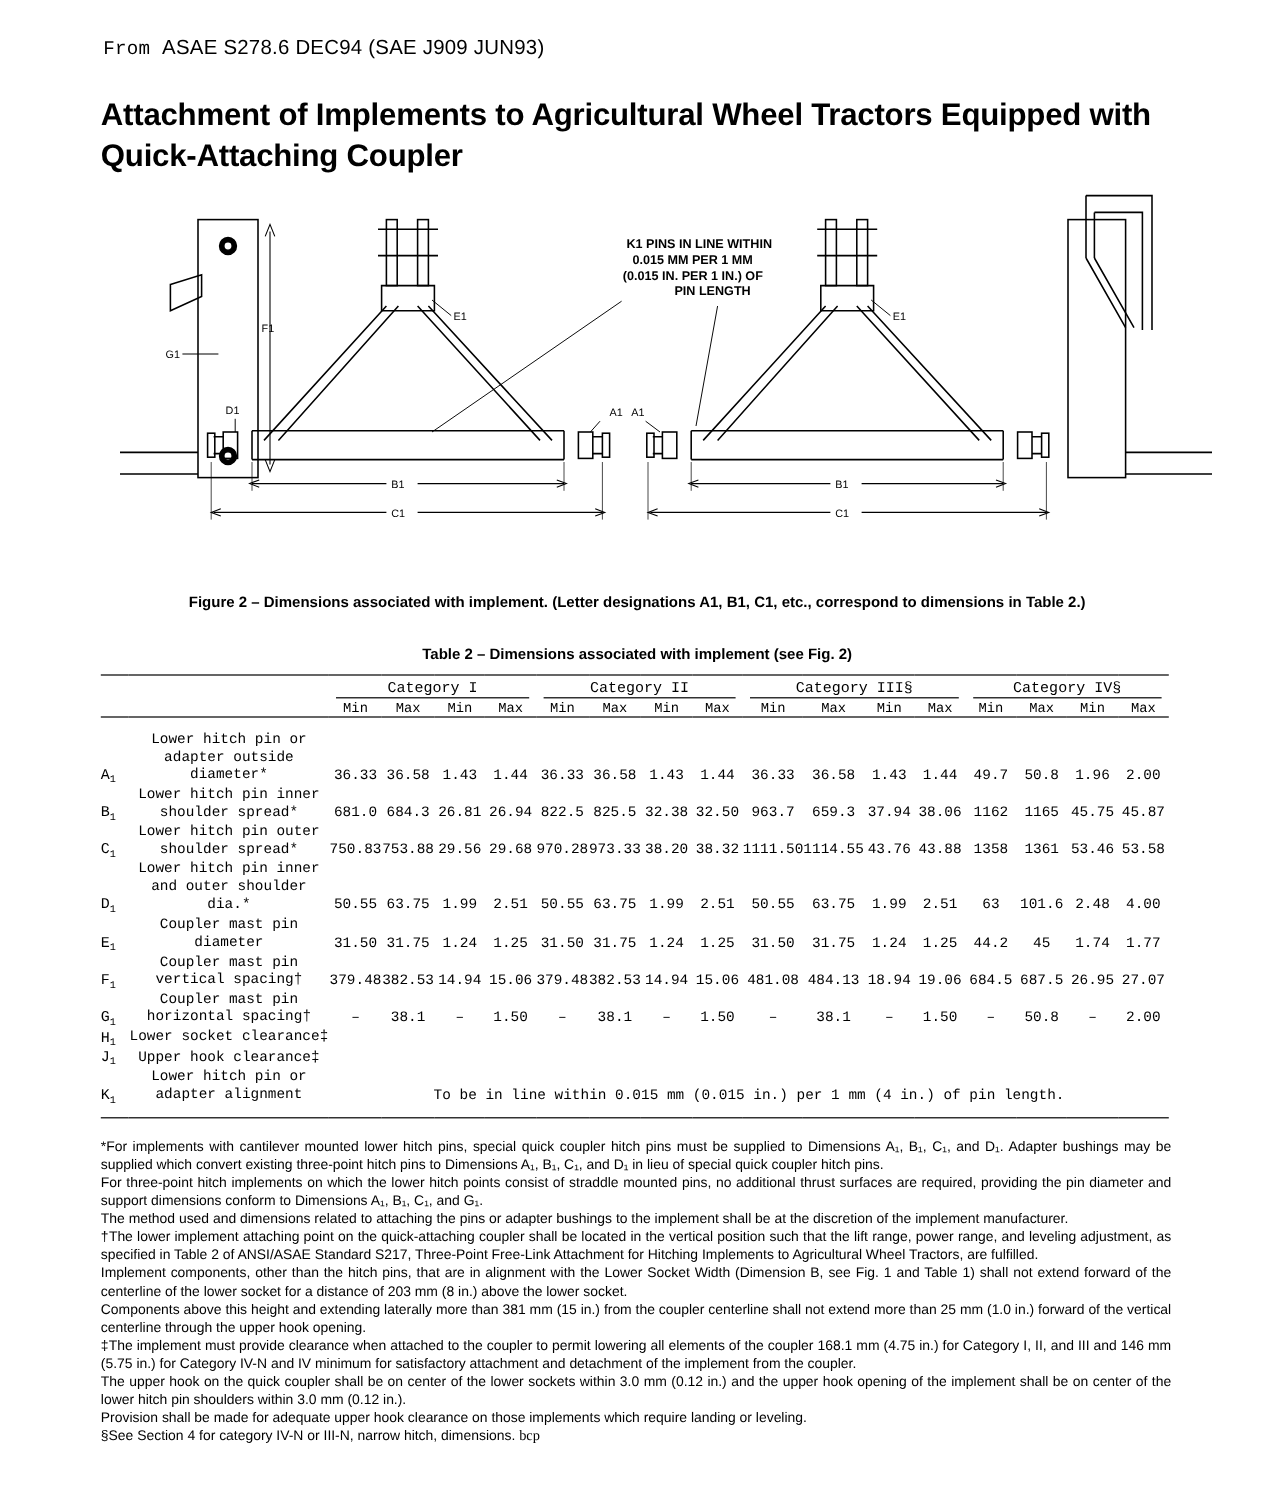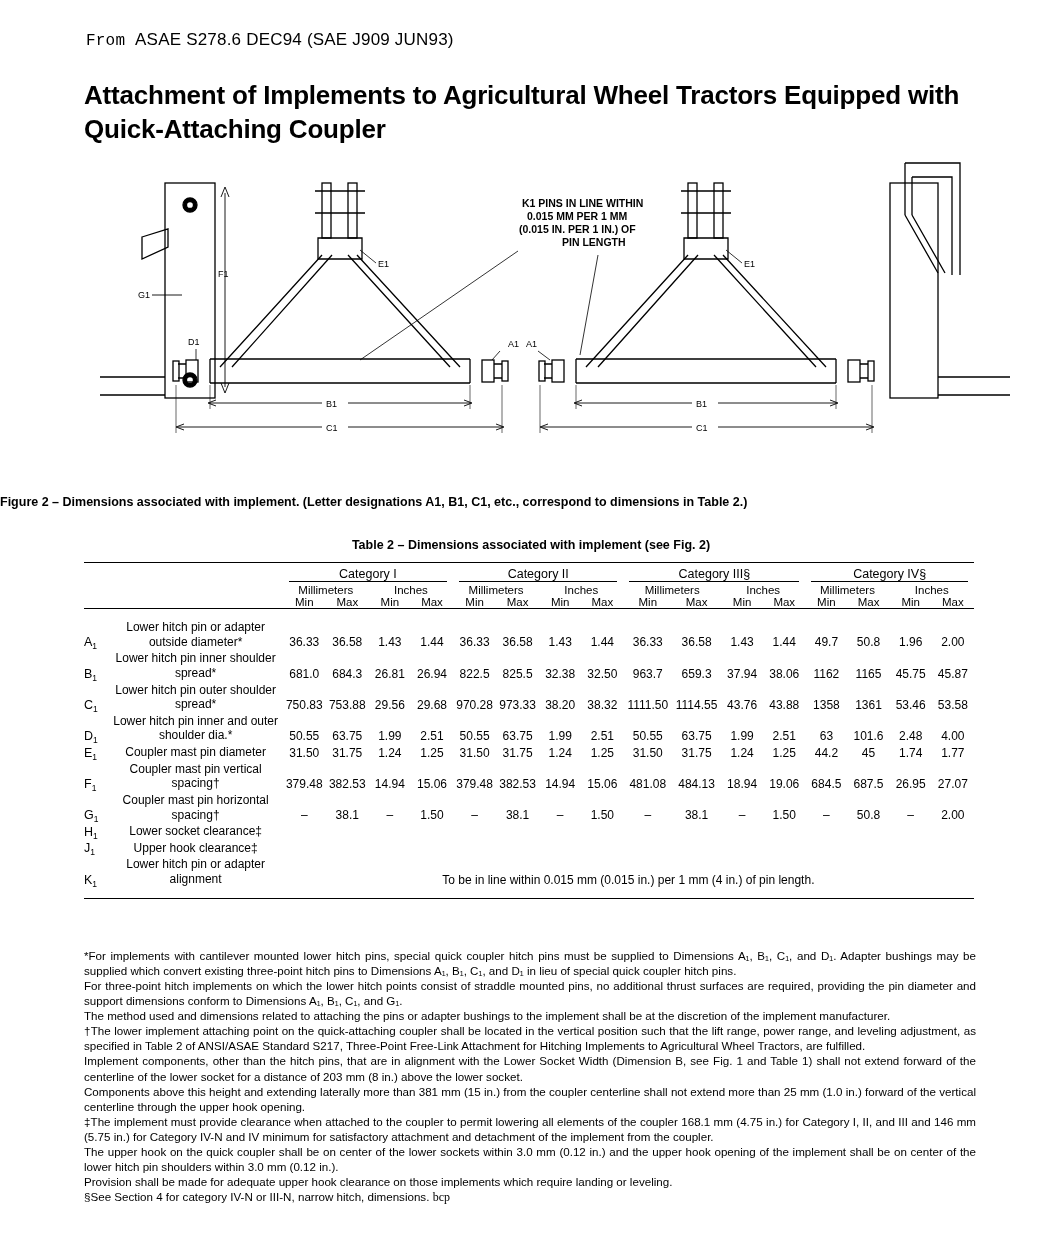--- a/index.html
+++ b/index.html
@@ -49,20 +49,21 @@
     top: 155px;
     left: 60px;
     width: 950px;
     height: 330px;
   }
   .fig-caption {
     position: absolute;
     top: 495px;
     left: 0;
     width: 1062px;
+    text-align: center;
     font-size: 12.5px;
     font-weight: bold;
   }
   .table-caption {
     position: absolute;
     top: 538px;
     left: 0;
     width: 1062px;
     text-align: center;
     font-size: 12.5px;
@@ -72,20 +73,21 @@
   .tbl-wrap {
     position: absolute;
     top: 562px;
     left: 84px;
     width: 890px;
   }
   table.dims {
     border-collapse: collapse;
     width: 890px;
     font-size: 12px;
+    font-family: Liberation Mono, monospace;
   }
   table.dims td, table.dims th {
     padding: 0;
     vertical-align: bottom;
     font-weight: normal;
   }
   .rule-top td { border-top: 1.6px solid #000; height: 4px; }
   .rule-mid td { border-top: 1px solid #000; height: 3px; }
   .rule-bot td { border-top: 1.6px solid #000; height: 3px; }
   .cat-head td {
@@ -334,31 +336,20 @@
               <span class="catgroup-line"></span>
             </td>
         <td colspan="4">
               <span class="catgroup-line"></span>
             </td>
         <td colspan="4">
               <span class="catgroup-line"></span>
             </td>
       </tr>
 
-      <tr class="unit-head">
-        <td colspan="2"></td>
-        <td colspan="2">Millimeters</td>
-        <td colspan="2">Inches</td>
-        <td colspan="2">Millimeters</td>
-        <td colspan="2">Inches</td>
-        <td colspan="2">Millimeters</td>
-        <td colspan="2">Inches</td>
-        <td colspan="2">Millimeters</td>
-        <td colspan="2">Inches</td>
-      </tr>
 
       <tr class="minmax-head">
         <td colspan="2"></td>
         <td>Min</td>
         <td>Max</td>
         <td>Min</td>
         <td>Max</td>
         <td>Min</td>
         <td>Max</td>
         <td>Min</td>

